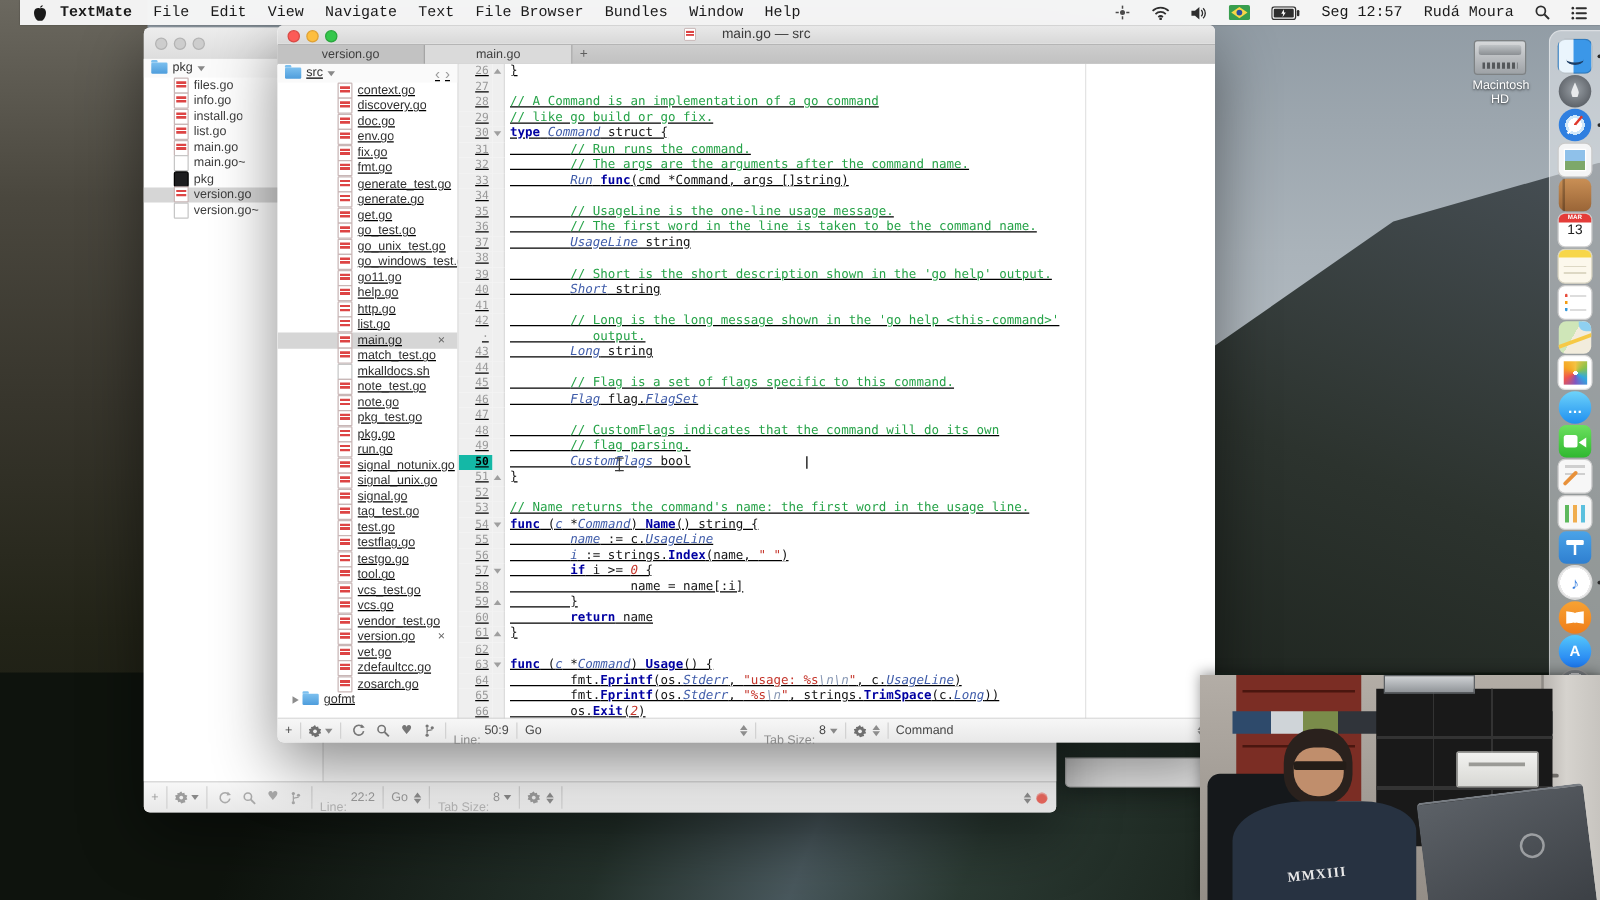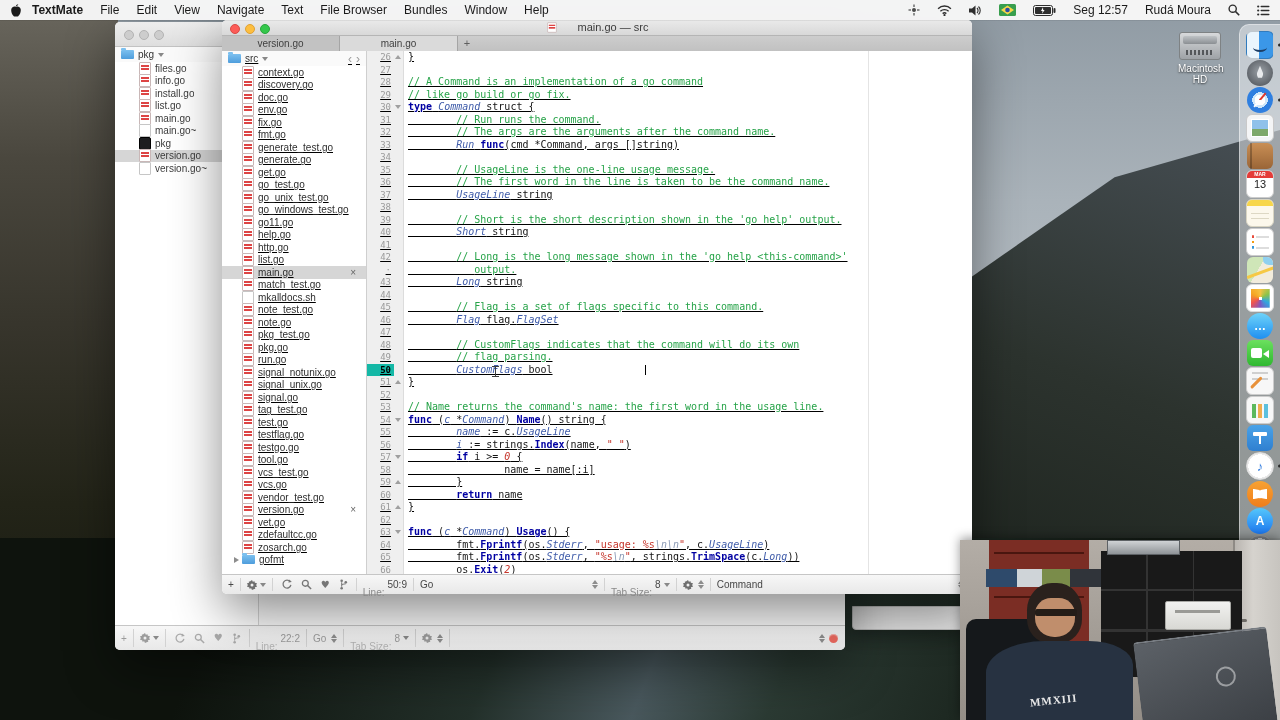--- a/index.html
+++ b/index.html
@@ -9,23 +9,23 @@
   .wallpaper{position:absolute;inset:0;
     background:linear-gradient(180deg,#8f9aa3 0%,#aab3ba 28%,#b9c0c6 52%,#a9b0ae 70%,#6f7a72 100%);}
   .wall-left{position:absolute;left:0;top:0;width:118px;height:100%;
     background:linear-gradient(180deg,#6b685f 0%,#4a473e 22%,#37352c 45%,#232418 70%,#12150e 100%);}
   .wall-right-cliff{position:absolute;left:962px;top:130px;right:0;bottom:0;
     background:linear-gradient(200deg,#474f55 0%,#2c332e 45%,#161c16 100%);
     clip-path:polygon(0 26%,48% 8%,100% 0,100% 100%,0 100%);}
   .wall-bottom{position:absolute;left:0;top:538px;right:0;bottom:0;
     background:linear-gradient(112deg,#0e130d 18%,#23302a 40%,#49585d 52%,#2b3a33 62%,#141c15 85%);}
   
-  .menubar{position:absolute;left:0;top:0;right:0;height:20px;background:rgba(247,247,247,.97);
+  .menubar{position:absolute;left:16px;top:0;right:0;height:20px;background:rgba(247,247,247,.97);
     display:flex;align-items:center;padding:0 10px;font-size:12px;color:#1a1a1a;z-index:40;
-    box-shadow:0 0 1px rgba(0,0,0,.4);}
+    box-shadow:0 0 1px rgba(0,0,0,.4);font-family:Liberation Mono, monospace;}
   .menubar .appname{font-weight:bold;margin:0 2px 0 10px;}
   .menus{display:flex;gap:17px;margin-left:15px;justify-content:space-between;}
   .menu-item{cursor:default;}
   .mb-right{margin-left:auto;display:flex;align-items:center;gap:17px;}
   .mb-icon{display:inline-flex;align-items:center;}
   .mb-text{font-size:12px;}
   
   .dock{position:absolute;right:0;top:24px;width:40px;padding:6px 0;z-index:20;
     background:rgba(233,237,241,.55);border:1px solid rgba(255,255,255,.4);border-right:none;
     border-radius:10px 0 0 10px;display:flex;flex-direction:column;gap:1px;align-items:center;}
@@ -129,21 +129,21 @@
   .chev{width:0;height:0;border-left:3px solid transparent;border-right:3px solid transparent;border-top:4px solid #888;display:inline-block;}
   .stepper{display:inline-flex;flex-direction:column;gap:1px;margin-left:2px;}
   .stepper i{width:0;height:0;border-left:3px solid transparent;border-right:3px solid transparent;display:block;}
   .stepper .up{border-bottom:4px solid #8d8d8d;}
   .stepper .dn{border-top:4px solid #8d8d8d;}
   .record-dot{width:9px;height:9px;border-radius:50%;background:#ea685e;margin:0 7px 0 4px;box-shadow:inset 0 1px 1px rgba(255,255,255,.5);}
   .sb-right{margin-left:auto;display:flex;align-items:center;}
   .win-fragment{position:absolute;left:852px;top:606px;width:110px;height:22px;background:#e3e3e3;
     border:1px solid #bdbdbd;border-radius:0 0 4px 4px;box-shadow:0 6px 18px rgba(0,0,0,.3);}
   
-  .file-row{height:12.5px;display:flex;align-items:center;font-size:10px;color:#2e2e2e;padding-left:20px;position:relative;}
+  .file-row{height:12.5px;display:flex;align-items:center;font-size:10px;color:#2e2e2e;padding-left:48px;position:relative;}
   .bw-browser .file-row{padding-left:24px;color:#3c3c3c;}
   .file-row.selected{background:#d6d6d6;}
   .fname{margin-left:4px;white-space:nowrap;overflow:hidden;}
   .fclose{position:absolute;right:10px;color:#666;font-size:10px;cursor:default;}
   .fi{width:10px;height:11px;flex:none;position:relative;display:inline-block;}
   .i-go{background:#fff;border:1px solid #c9b7b7;border-radius:1px;}
   .i-go::after{content:"";position:absolute;left:1px;right:1px;top:2px;height:5px;
     background:linear-gradient(180deg,#d44 0 2px,transparent 2px 3px,#d44 3px 5px);}
   .i-plain{background:#fff;border:1px solid #c6c6c6;border-radius:1px;}
   .i-exec{background:#1d1d1f;border:1px solid #000;border-radius:2px;}

